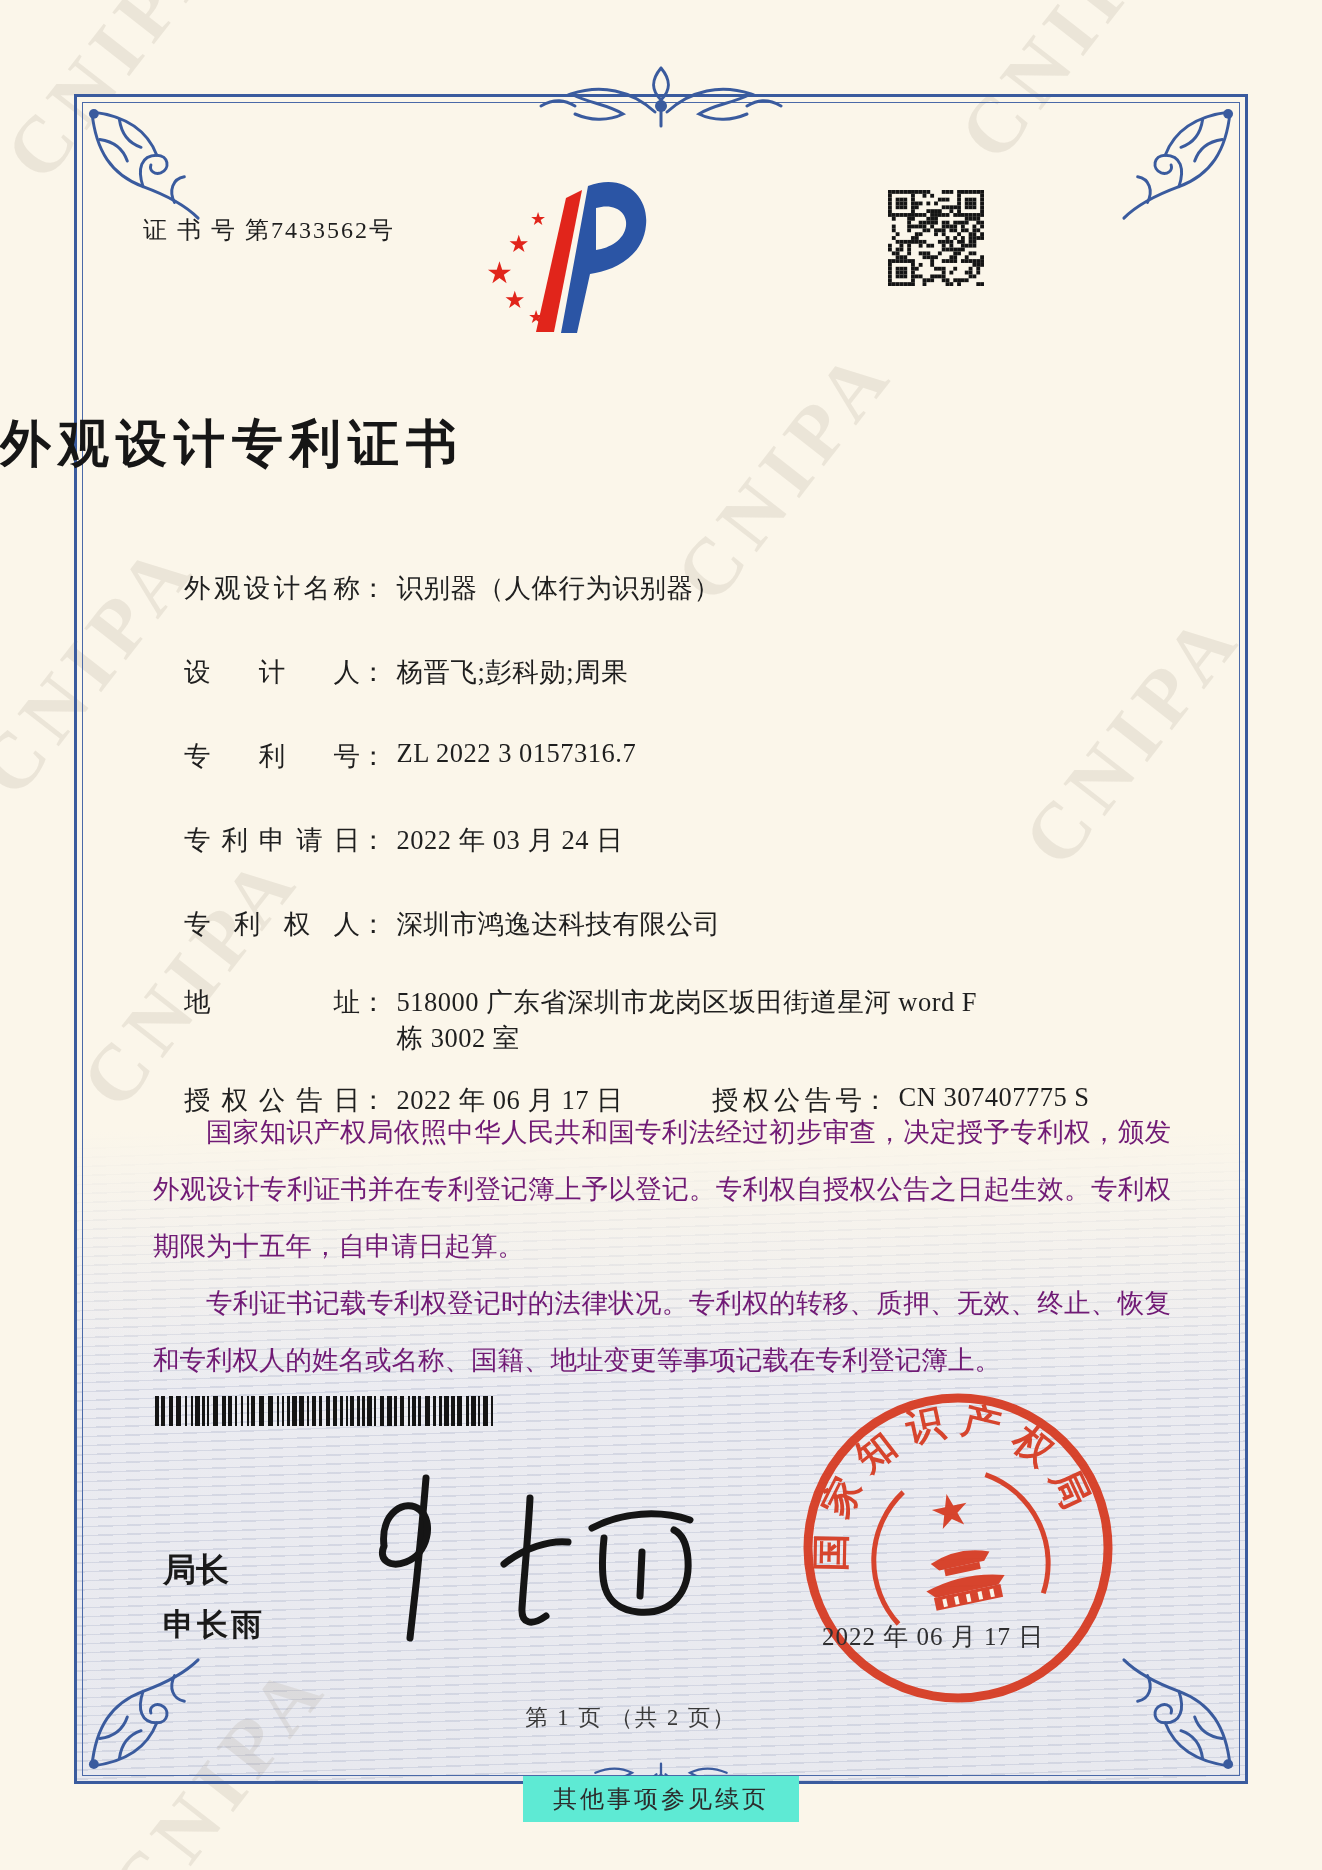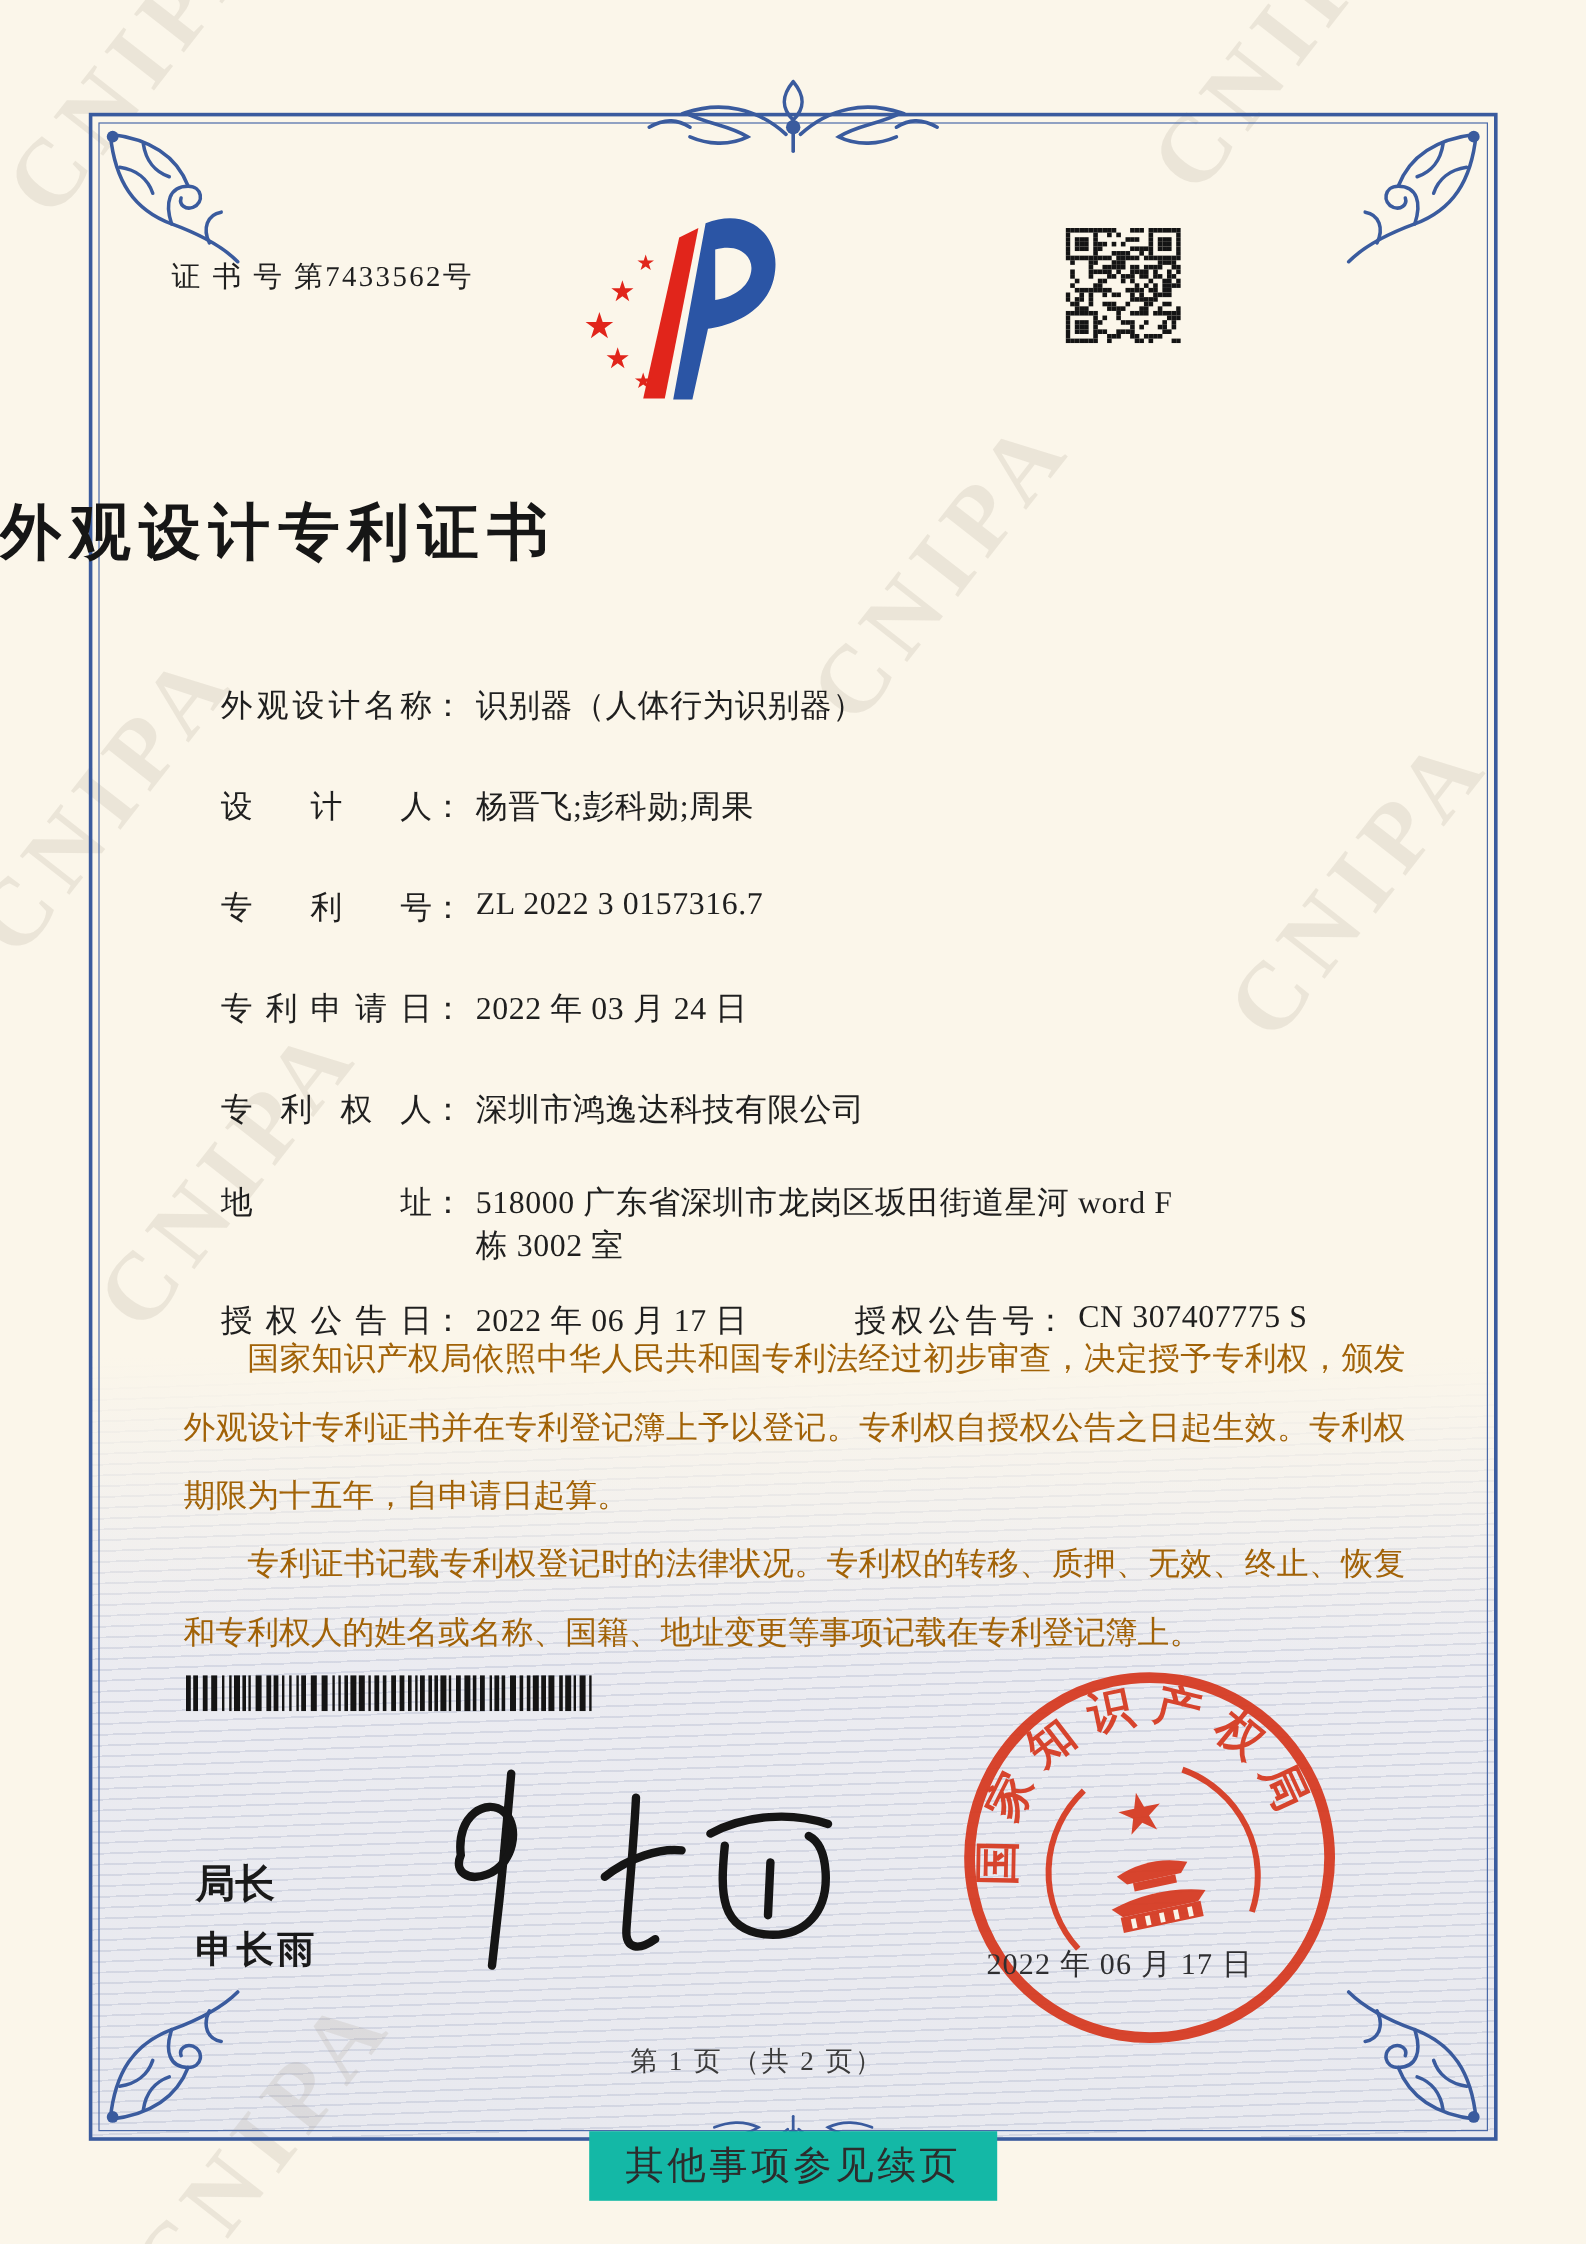--- a/index.html
+++ b/index.html
@@ -45,36 +45,36 @@
   .frow{position:absolute;left:155px;width:1030px;font-size:26.5px;z-index:5;}
   .flabel{display:inline-block;width:176px;text-align:justify;text-align-last:justify;vertical-align:top;margin-left:29px;}
   .fcolon{vertical-align:top;}
   .fval{display:inline-block;margin-left:10px;max-width:600px;vertical-align:top;letter-spacing:0.5px;}
   .addr .fval{max-width:588px;}
   .gcol1{position:absolute;left:0;top:0;}
   .gcol2{position:absolute;left:528px;top:0;}
   .gcol2 .flabel{width:150px;}
   
   .paras{position:absolute;left:153px;top:1104px;width:1018px;z-index:5;}
-  .paras p{margin:0;font-size:26.5px;line-height:57px;text-indent:53px;text-align:justify;color:#a16207;}
+  .paras p{margin:0;font-size:26.5px;line-height:57px;text-indent:53px;text-align:justify;color:#701a75;}
   
   .barcode{position:absolute;left:155px;top:1396px;z-index:5;}
   .signer-title{position:absolute;left:163px;top:1548px;font-size:33px;font-weight:700;z-index:5;
     font-family:"Liberation Sans","DejaVu Sans",sans-serif;color:#1a1a1a;}
   .signer-name{position:absolute;left:163px;top:1604px;font-size:31px;font-weight:700;z-index:5;
     font-family:"Liberation Sans","DejaVu Sans",sans-serif;color:#1a1a1a;letter-spacing:3px;}
   .signature{position:absolute;left:352px;top:1466px;z-index:5;}
   
   .seal{position:absolute;left:796px;top:1386px;width:324px;height:324px;z-index:6;transform:rotate(-12deg);opacity:0.93;}
   .seal-date{position:absolute;left:822px;top:1620px;z-index:7;font-size:25px;letter-spacing:1px;color:#2e2e30;}
   
   .page-num{position:absolute;left:0;right:60px;top:1702px;text-align:center;font-size:22.5px;color:#3a3a3a;z-index:5;letter-spacing:2px;}
   .cont-note{
     position:absolute;left:50%;top:1776px;transform:translateX(-50%);z-index:5;
-    background:#14b8a6;padding:7px 30px;font-size:32px;color:#2c2c2c;letter-spacing:3px;
+    background:#5eead4;padding:7px 30px;font-size:24px;color:#2c2c2c;letter-spacing:3px;
   }
 </style>
 </head>
 <body>
 
 <div class="page">
 
   <div class="waves"></div>
 
   <span class="wm" style="left:-34px;top:6px">CNIPA</span>

